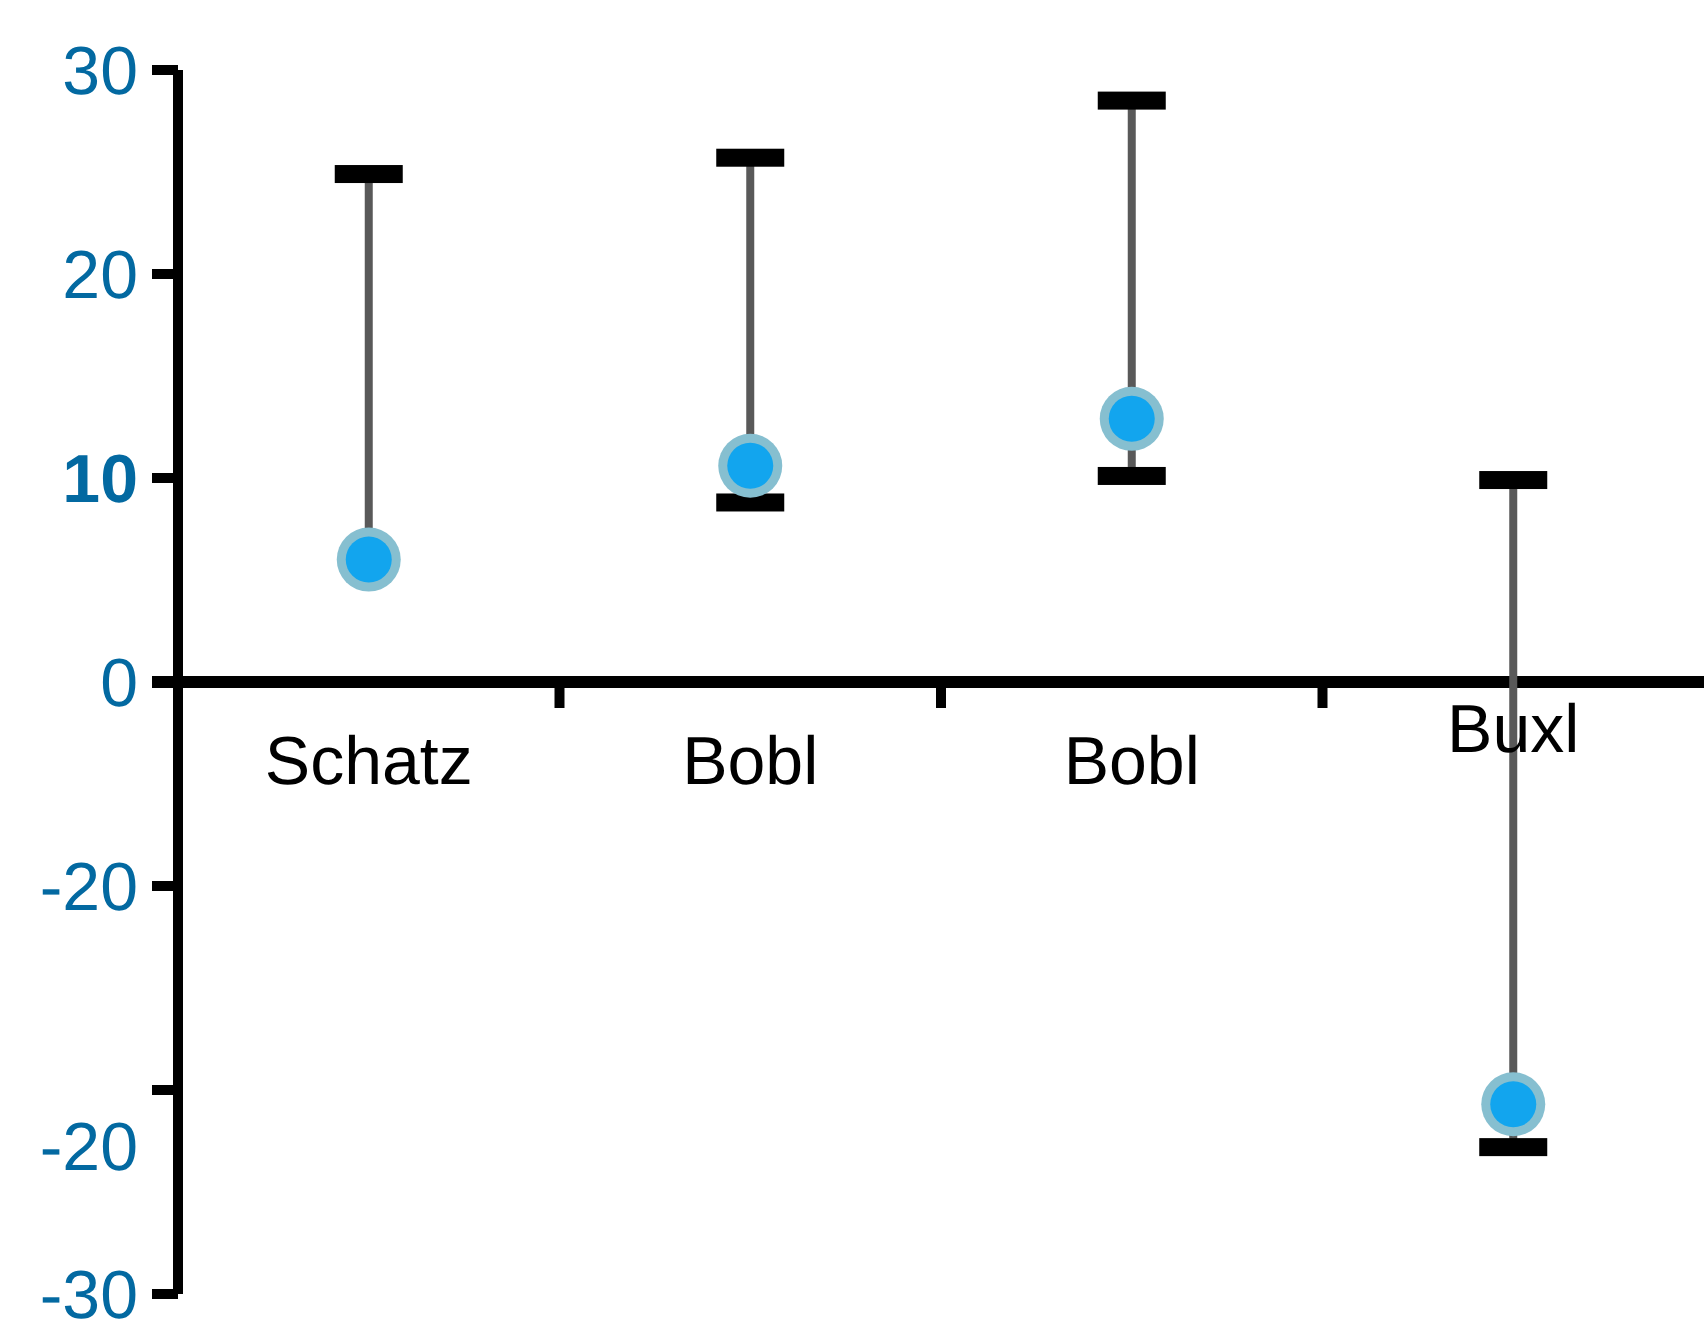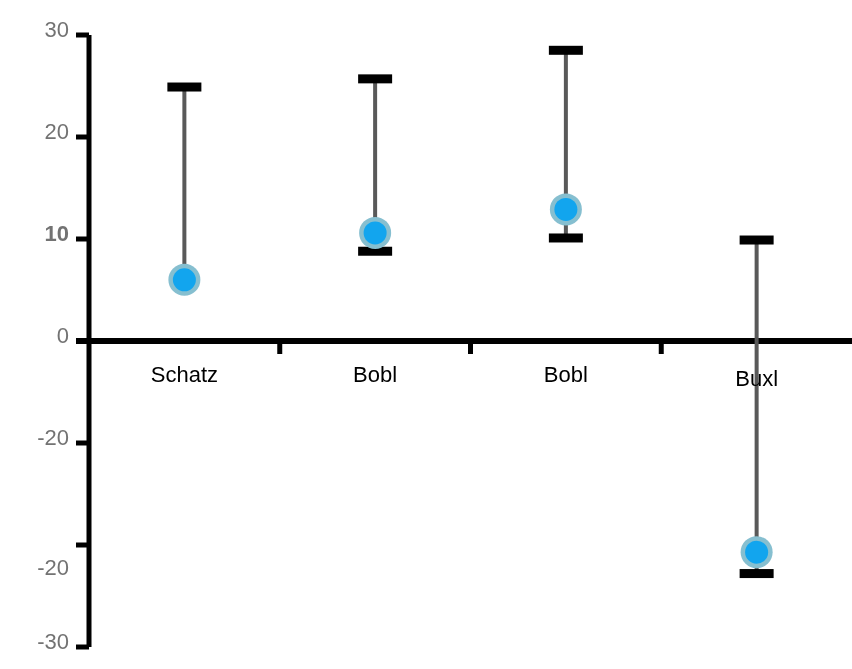--- a/index.html
+++ b/index.html
@@ -20,30 +20,30 @@
   #plot-svg {
     position: absolute;
     left: 0;
     top: 0;
     width: 852px;
     height: 669px;
     display: block;
   }
   .tick-label {
     position: absolute;
-    font-size: 22px;
-    color: #737373;
+    font-size: 34px;
+    color: #0369a1;
     text-align: center;
     line-height: 1;
     white-space: nowrap;
     font-family: "Liberation Sans", sans-serif;
   }
   .cat-label {
     position: absolute;
-    font-size: 22px;
+    font-size: 34px;
     color: #000000;
     text-align: center;
     line-height: 1;
     white-space: nowrap;
     font-family: "Liberation Sans", sans-serif;
   }
 </style>
 </head>
 <body>
 
@@ -99,16 +99,16 @@
       <div class="tick-label" style="right: 783px; top: 223px; font-weight: bold;">10</div>
       <div class="tick-label" style="right: 783px; top: 325px;">0</div>
       <div class="tick-label" style="right: 783px; top: 427px;">-20</div>
       <div class="tick-label" style="right: 783px; top: 529px; margin-top: 28px;">-20</div>
       <div class="tick-label" style="right: 783px; top: 631px;">-30</div>
     </div>
   <div id="x-cat-labels">
       <div class="cat-label" style="left: 89px; width: 190.75px; top: 364px;">Schatz</div>
       <div class="cat-label" style="left: 279.75px; width: 190.75px; top: 364px;">Bobl</div>
       <div class="cat-label" style="left: 470.5px; width: 190.75px; top: 364px;">Bobl</div>
-      <div class="cat-label" style="left: 661.25px; width: 190.75px; top: 368px;">Buxl</div>
+      <div class="cat-label" style="left: 661.25px; width: 190.75px; top: 348px;">Buxl</div>
     </div>
 
 </div>
 
 </body></html>

